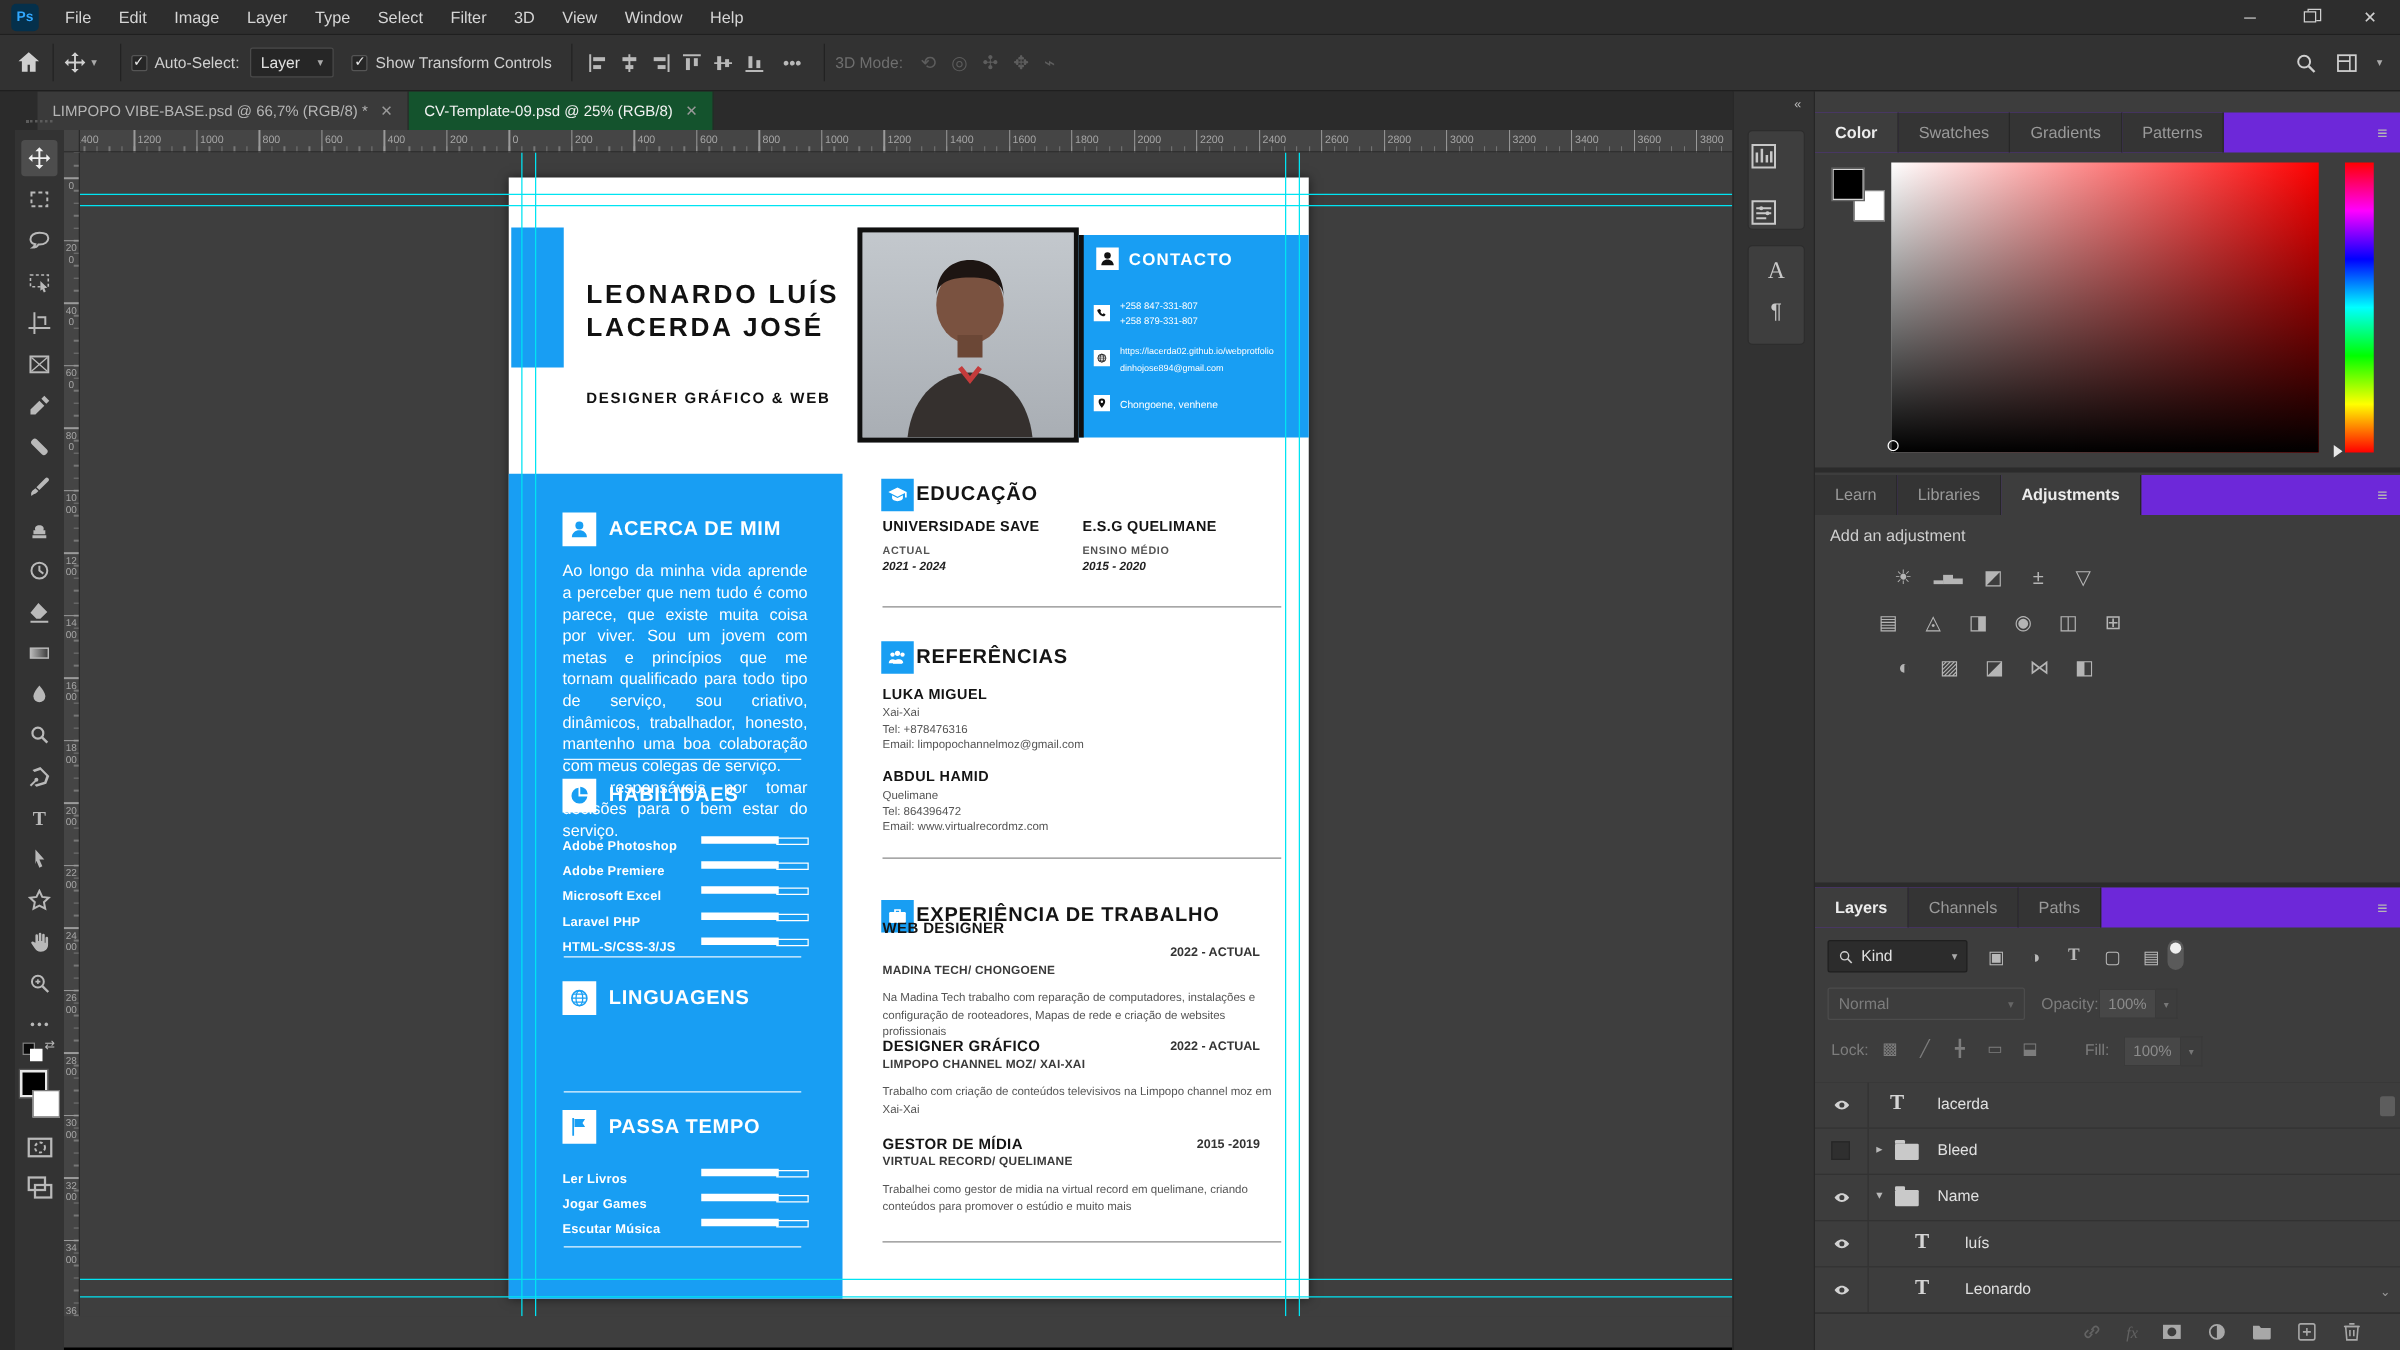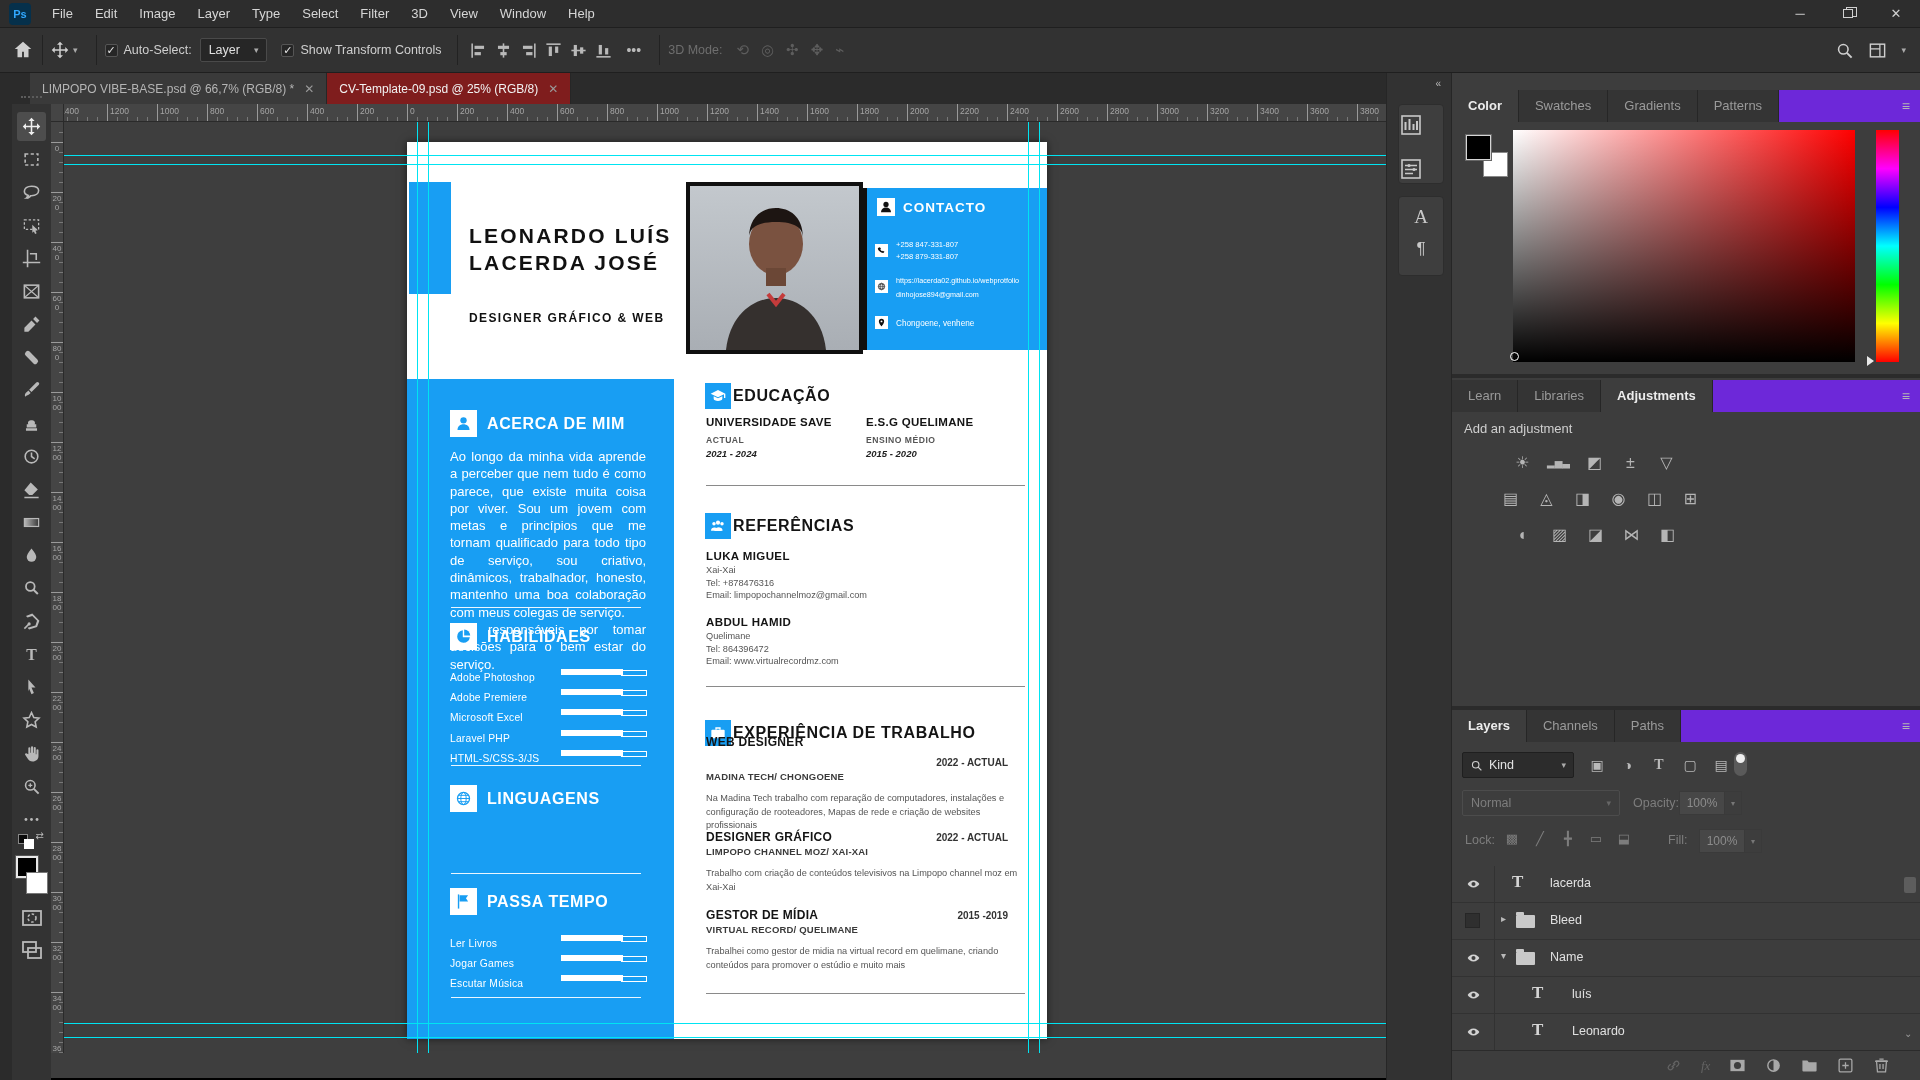--- a/index.html
+++ b/index.html
@@ -30,21 +30,21 @@
   .align-icon { width:19px; height:19px; color:#b9b9b9; margin:0 3px; }
   .dim { color:#6e6e6e; }
   .g3d { font-size:15px; color:#5d5d5d; margin:0 6px; }
   #ob-right { margin-left:auto; display:flex; align-items:center; gap:14px; padding-right:14px; }
 
   
   #tabszone { position:absolute; left:0; top:73px; width:1386px; height:31px; background:#2b2b2b; z-index:20; display:flex; }
   #tab-collapse-left { width:30px; color:#b9b9b9; font-size:10px; padding:4px 0 0 6px; }
   .doc-tab { display:flex; align-items:center; gap:10px; padding:0 12px; font-size:12px; color:#b5b5b5;
     background:#3a3a3a; border-right:1px solid #262626; height:31px; }
-  .doc-tab.active { background:#7f1d1d; color:#f2f2f2; }
+  .doc-tab.active { background:#14532d; color:#f2f2f2; }
   .tab-close { font-size:12px; color:#9a9a9a; }
 
   
   #left-edge { position:absolute; left:0; top:73px; width:12px; bottom:0; background:#2b2b2b; z-index:21; }
   #toolbar { position:absolute; left:12px; top:104px; width:39px; bottom:0; background:#333; z-index:21; }
   #toolbar-grip { position:absolute; top:-8px; left:9px; width:21px; border-top:2px dotted #5c5c5c; }
   .tool { position:absolute; left:5px; width:29px; height:29px; border-radius:3px; display:flex; align-items:center; justify-content:center; color:#b9b9b9; }
   .tool.active { background:#4d4d4d; color:#efefef; }
   .tool .i, .ob-icon.i, .i { display:inline-block; }
   .tool .i { width:19px; height:19px; }
@@ -99,21 +99,21 @@
   .ct-item-icon { position:absolute; left:12px; width:13px; height:13px; background:#fff; color:#111; padding:2px; }
   .ct-line { position:absolute; left:33px; font-size:7.6px; color:#fff; }
   #cv-sidebar { position:absolute; left:0; top:237px; width:267px; bottom:0; }
   .sb-head { position:absolute; left:43px; display:flex; align-items:center; gap:10px; }
   .sb-headicon { width:27px; height:27px; background:#fff; color:#189EF3; padding:5px; }
   .sb-title { font-size:16px; font-weight:800; letter-spacing:.6px; color:#fff; }
   #sb-about-body { position:absolute; left:43px; top:306px; width:196px; font-size:13px; line-height:17.3px;
     color:#fff; text-align:justify; }
   .sb-sep { position:absolute; left:44px; width:190px; height:1px; background:#eaf6ff; }
   .skill-row { position:absolute; left:43px; width:198px; height:14px; }
-  .skill-label { font-size:10.3px; font-weight:400; color:#fff; letter-spacing:.2px;text-align:center; }
+  .skill-label { font-size:10.3px; font-weight:700; color:#fff; letter-spacing:.2px;text-align:center; }
   .skill-bar { position:absolute; left:111px; top:2px; width:86px; height:8px; }
   .skill-fill { position:absolute; left:0; top:0; width:62px; height:6px; background:#fff; }
   .skill-rest { position:absolute; left:60px; right:0; top:1px; height:6px; border:1px solid #fff; }
   
   .rc-head { position:absolute; display:flex; align-items:center; gap:2px; }
   .rc-headicon { width:26px; height:26px; background:#189EF3; color:#fff; padding:5px; }
   .rc-title { font-size:16px; font-weight:800; letter-spacing:.6px; color:#141414; }
   .rc-div { position:absolute; left:299px; width:319px; height:1px; background:#8a8a8a; }
   .edu-school { position:absolute; font-size:11.5px; font-weight:800; color:#141414; letter-spacing:.3px; }
   .edu-detail { position:absolute; font-size:8.6px; font-weight:700; color:#555; letter-spacing:.5px; }

